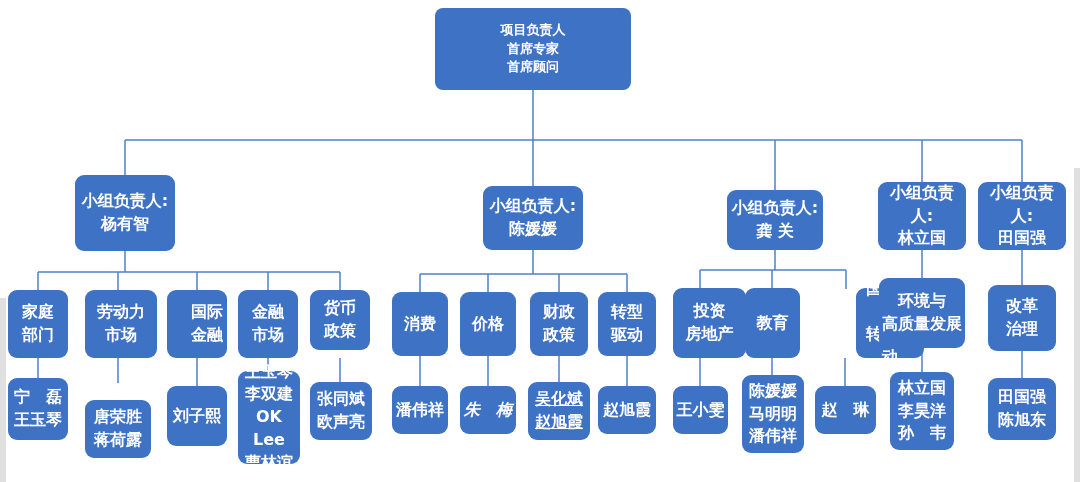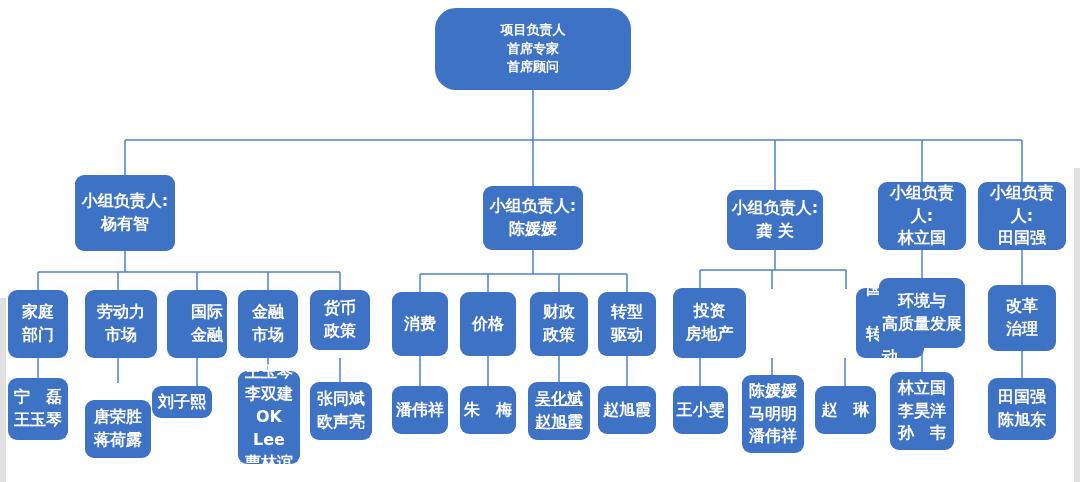--- a/index.html
+++ b/index.html
@@ -19,21 +19,21 @@
     display: flex;
     align-items: center;
     justify-content: center;
     text-align: center;
     font-weight: bold;
     font-size: 16px;
     line-height: 1.42;
     white-space: pre-line;
     padding: 2px 3px;
   }
-  .root { font-size: 13px; border-radius: 21px; }
+  .root { font-size: 13px; border-radius: 8px; }
   svg.connectors {
     position: absolute; left: 0; top: 0;
     pointer-events: none;
   }
   .edge { position: absolute; background: #e0e0e0; }
 </style>
 </head>
 <body>
 
 <div class="chart">
@@ -117,43 +117,44 @@
 
   <div class="node" style="left:392px;top:292px;width:56px;height:64px;">消费</div>
   <div class="node" style="left:460px;top:292px;width:56px;height:64px;">价格</div>
   <div class="node" style="left:530px;top:292px;width:58px;height:64px;">财政
 政策</div>
   <div class="node" style="left:598px;top:292px;width:58px;height:64px;">转型
 驱动</div>
 
   <div class="node" style="left:673px;top:288px;width:73px;height:70px;">投资
 房地产</div>
+  <div class="node" style="left:745px;top:288px;width:55px;height:70px;">教育</div>
   <div class="node" style="left:812px;top:288px;width:68px;height:70px;margin-left:44px;">国际贸易
 转型驱动</div>
 
   <div class="node" style="left:879px;top:278px;width:86px;height:70px;">环境与
 高质量发展</div>
 
   <div class="node" style="left:988px;top:285px;width:68px;height:66px;">改革
 治理</div>
 
   <div class="node" style="left:8px;top:378px;width:60px;height:62px;">宁　磊
 王玉琴</div>
   <div class="node" style="left:85px;top:400px;width:66px;height:58px;">唐荣胜
 蒋荷露</div>
-  <div class="node" style="left:152px;top:386px;width:60px;height:32px;">刘子熙</div>
+  <div class="node" style="left:167px;top:386px;width:60px;height:60px;">刘子熙</div>
   <div class="node" style="left:238px;top:371px;width:62px;height:93px;">王玉琴
 李双建
 OK Lee
 曹林谊</div>
   <div class="node" style="left:310px;top:382px;width:62px;height:58px;">张同斌
 欧声亮</div>
 
   <div class="node" style="left:392px;top:386px;width:56px;height:48px;">潘伟祥</div>
-  <div class="node" style="left:460px;top:386px;width:56px;height:48px;">朱　梅</div>
+  <div class="node" style="left:460px;top:386px;width:56px;height:48px;font-style:italic;">朱　梅</div>
   <div class="node" style="left:528px;top:382px;width:62px;height:58px;text-decoration:underline;">吴化斌
 赵旭霞</div>
   <div class="node" style="left:598px;top:386px;width:58px;height:48px;">赵旭霞</div>
 
   <div class="node" style="left:673px;top:386px;width:55px;height:48px;">王小雯</div>
   <div class="node" style="left:742px;top:375px;width:62px;height:78px;">陈媛媛
 马明明
 潘伟祥</div>
   <div class="node" style="left:815px;top:386px;width:61px;height:48px;">赵　琳</div>
 

